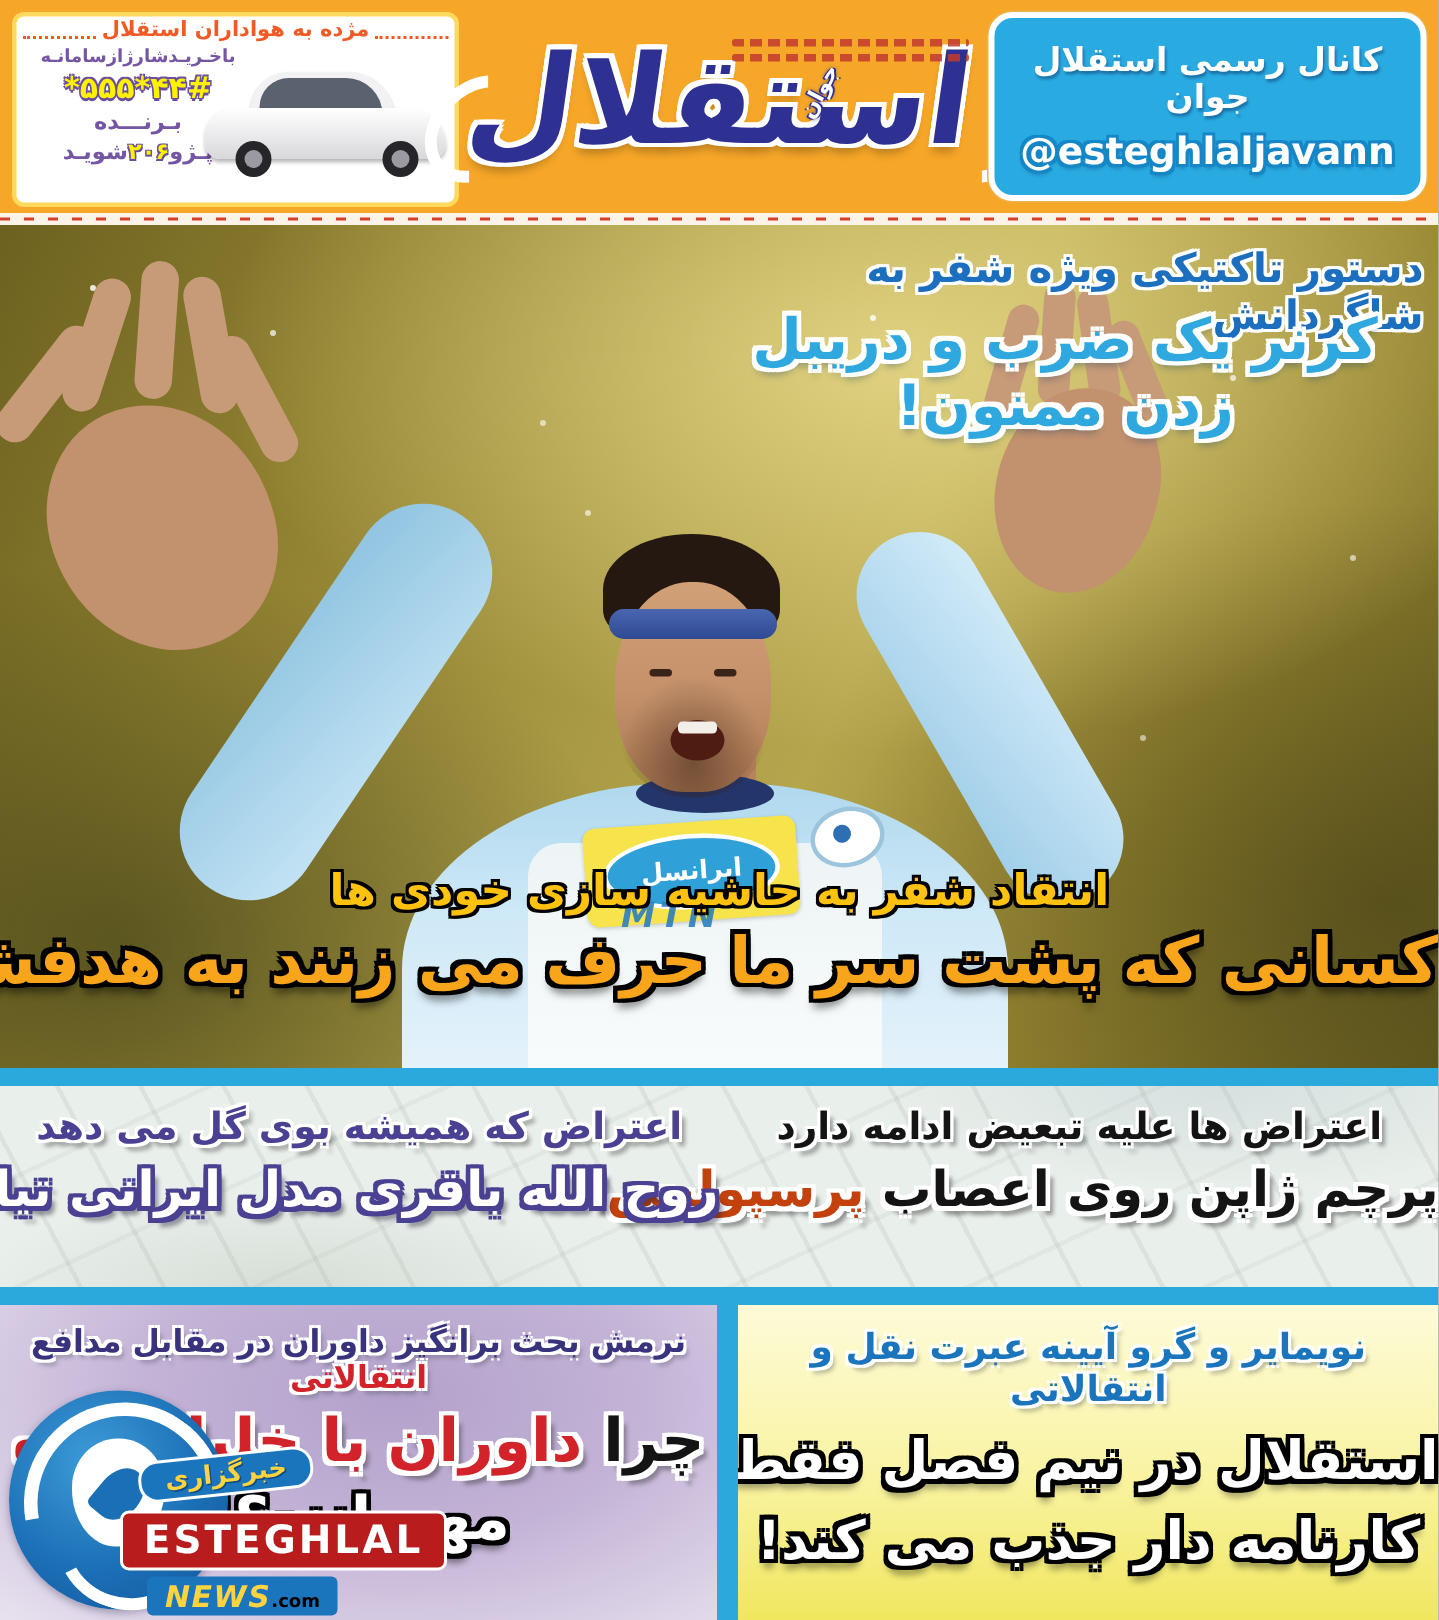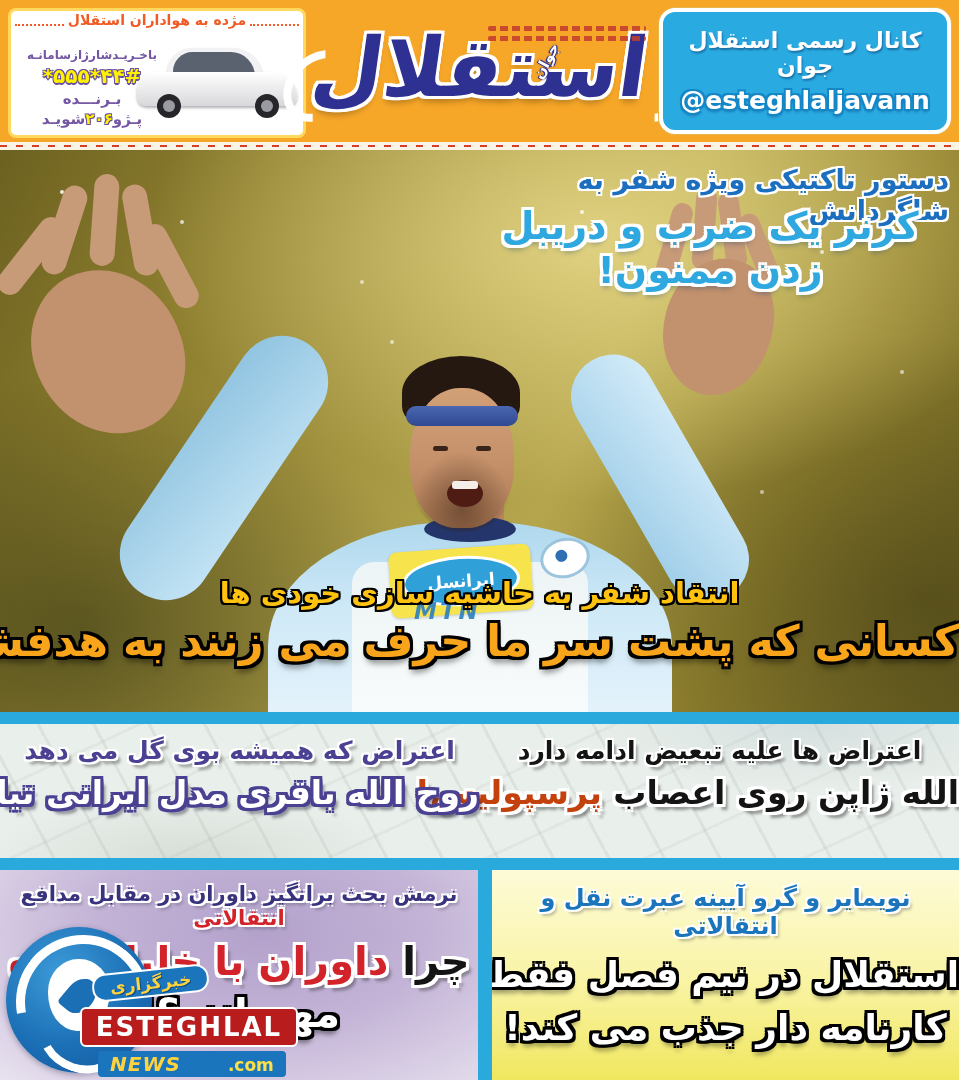--- a/index.html
+++ b/index.html
@@ -12,21 +12,21 @@
   .header-gap-line{height:2px;width:100%;background:repeating-linear-gradient(90deg,#D43F2A 0 7px,transparent 7px 16px);}
 
   
   .ad{position:absolute;top:8px;left:8px;width:292px;height:124px;background:#fff;
       border:3px solid #FFD95E;border-radius:8px;overflow:hidden;}
   .ad-title-row{display:flex;align-items:center;margin-top:1px;direction:rtl;}
   .ad-dots{flex:1;border-bottom:2px dotted #F05A24;height:9px;margin:0 4px;}
   .ad-title{color:#F05A24;font-weight:800;font-size:14px;white-space:nowrap;}
   .ad-body{position:relative;height:100px;}
   .ad-text{position:absolute;left:6px;top:2px;width:150px;text-align:center;direction:rtl;}
-  .ad-buy{color:#7456A3;font-weight:800;font-size:12px;margin-top:18px;white-space:nowrap;}
+  .ad-buy{color:#7456A3;font-weight:800;font-size:12px;margin-top:0;white-space:nowrap;}
   .ad-ussd{color:#FFF200;font-weight:800;font-size:20px;margin-top:2px;direction:ltr;
            text-shadow:-1px -1px 0 #6A4F9E,1px -1px 0 #6A4F9E,-1px 1px 0 #6A4F9E,1px 1px 0 #6A4F9E,0 2px 0 #6A4F9E;}
   .ad-win{color:#7456A3;font-weight:800;font-size:15px;margin-top:2px;letter-spacing:2px;}
   .ad-prize{font-weight:800;font-size:15px;margin-top:2px;color:#7456A3;white-space:nowrap;}
   .ad-prize .num{color:#FFF200;text-shadow:-1px -1px 0 #6A4F9E,1px -1px 0 #6A4F9E,-1px 1px 0 #6A4F9E,1px 1px 0 #6A4F9E;}
   
   .car{position:absolute;right:6px;top:14px;width:160px;height:80px;}
   .car-roof{position:absolute;left:30px;top:6px;width:96px;height:34px;background:#F2F2F4;border-radius:30px 36px 4px 4px;box-shadow:0 1px 2px rgba(0,0,0,.25);}
   .car-glass{position:absolute;left:36px;top:10px;width:82px;height:26px;background:#5A6270;border-radius:24px 30px 2px 2px;}
   .car-body{position:absolute;left:0;top:30px;width:160px;height:34px;background:linear-gradient(#FFFFFF,#D8D8DC);border-radius:20px 26px 10px 10px;box-shadow:0 2px 3px rgba(0,0,0,.3);}
@@ -168,21 +168,21 @@
   .wm-swirl1{position:absolute;left:16px;top:10px;width:116px;height:116px;border-radius:50%;border:9px solid transparent;border-top-color:#fff;border-right-color:#fff;transform:rotate(-55deg);}
   .wm-swirl2{position:absolute;left:38px;top:66px;width:76px;height:66px;border-radius:50%;border:8px solid transparent;border-bottom-color:#fff;transform:rotate(18deg);}
   .wm-center{position:absolute;left:48px;top:34px;width:62px;height:72px;background:#fff;border-radius:50% 50% 52% 48%/46% 46% 56% 54%;}
   .wm-drop{position:absolute;left:66px;top:52px;width:28px;height:38px;background:#1B6FB5;border-radius:50% 50% 50% 4px;transform:rotate(40deg);}
   .wm-ribbon{position:absolute;left:92px;top:44px;padding:2px 16px;background:#1B75BC;border:2px solid #fff;border-radius:13px;transform:rotate(-6deg);
      color:#FFD23F;font-weight:800;font-size:17px;direction:rtl;text-shadow:1px 1px 0 #0E4C85;}
   .wm-brand{position:absolute;left:80px;top:82px;width:214px;background:#b91c1c;border:2px solid #fff;border-radius:6px;
      color:#fff;font-weight:800;font-size:26px;letter-spacing:2px;text-align:center;padding:3px 0;font-family:"DejaVu Sans",sans-serif;}
   .wm-news{position:absolute;left:98px;top:126px;background:#1B75BC;border-radius:4px;padding:1px 12px;}
   .wm-news .n{color:#FFD23F;font-weight:800;font-style:italic;font-size:20px;letter-spacing:1px;}
-  .wm-news .d{color:#fde047;font-weight:700;font-size:17px;margin-left:47px;}
+  .wm-news .d{color:#000000;font-weight:700;font-size:12px;}
 </style>
 </head>
 <body>
 
 <div class="page">
 
   <div class="header">
 
     <div class="ad">
       <div class="ad-title-row">
@@ -275,21 +275,21 @@
     <div class="photo-headline">کرنر یک ضرب و دریبل زدن ممنون!</div>
     <div class="photo-subkicker">انتقاد شفر به حاشیه سازی خودی ها</div>
     <div class="photo-quote">کسانی که پشت سر ما حرف می زنند به هدفشان نمی رسند!</div>
   </div>
 
   <div class="strip strip-1"></div>
 
   <div class="middle"></div>
   <div class="mid-col mid-right" style="top:724px;position:absolute;">
     <div class="mid-kicker">اعتراض ها علیه تبعیض ادامه دارد</div>
-    <div class="mid-headline"><span>الله ژاپن روی اعصاب </span><span class="accent">پرسپولیس!</span></div>
+    <div class="mid-headline"><span>پرچم ژاپن روی اعصاب </span><span class="accent">پرسپولیس!</span></div>
   </div>
   <div class="mid-col mid-left" style="top:724px;position:absolute;">
     <div class="mid-kicker">اعتراض که همیشه بوی گل می دهد</div>
     <div class="mid-headline">روح الله باقری مدل ایرانی تیام!</div>
   </div>
 
   <div class="strip strip-2"></div>
 
   <div class="bot-right">
     <div class="bot-right-kicker">نویمایر و گرو آیینه عبرت نقل و انتقالاتی</div>

